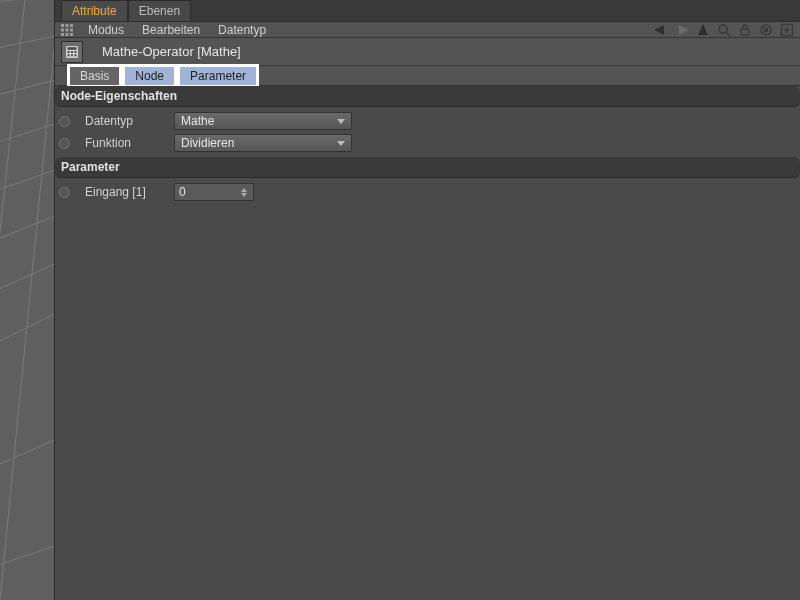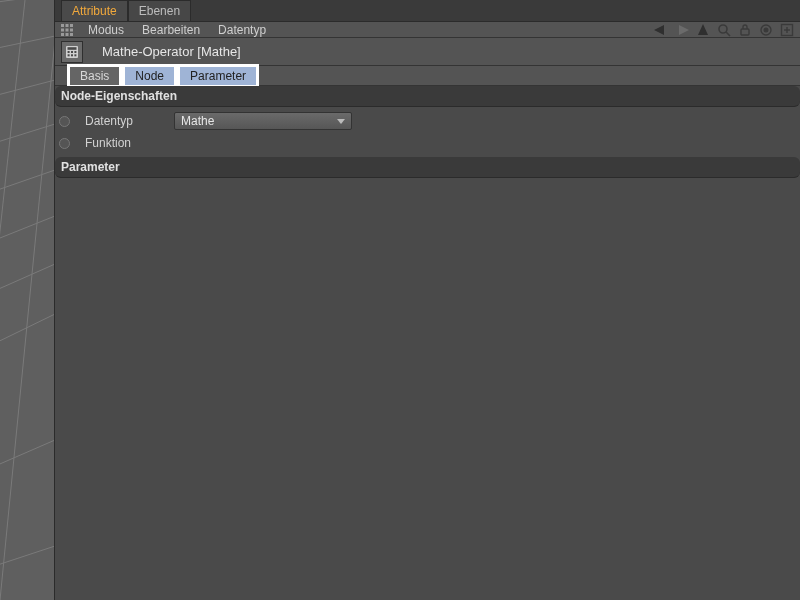--- a/index.html
+++ b/index.html
@@ -293,22 +293,37 @@
         <span class="row-radio"></span>
         <span class="row-label">Datentyp</span>
         <div class="dropdown">
           <span>Mathe</span>
           <span class="dd-arrow"></span>
         </div>
       </div>
       <div class="row">
         <span class="row-radio"></span>
         <span class="row-label">Funktion</span>
+        <div class="dropdown">
+          <span>Dividieren</span>
+          <span class="dd-arrow"></span>
+        </div>
       </div>
     </div>
 
     <div class="section-hdr">Parameter</div>
     <div class="props">
+      <div class="row">
+        <span class="row-radio"></span>
+        <span class="row-label">Eingang [1]</span>
+        <div class="num-input">
+          <span>0</span>
+          <span class="spin">
+              <span class="tri up"></span>
+              <span class="tri dn"></span>
+            </span>
+        </div>
+      </div>
     </div>
 
     <div class="content"></div>
   </div>
 </div>
 
 </body></html>

